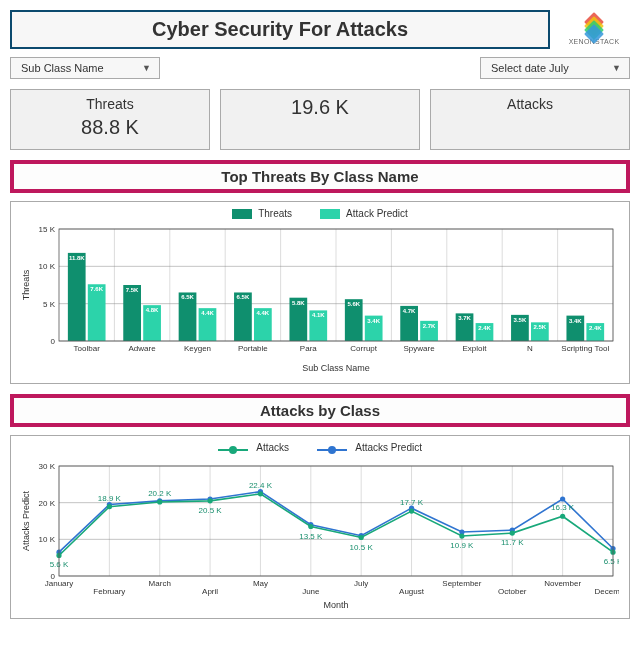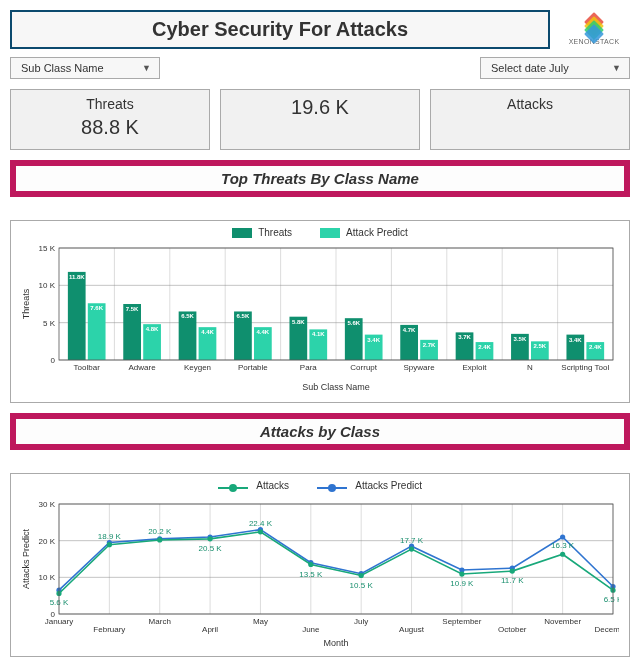--- a/index.html
+++ b/index.html
@@ -68,28 +68,27 @@
     padding: 6px 4px 10px;
   }
   .kpi-label { font-size: 14px; margin-bottom: 4px; }
   .kpi-value { font-size: 20px; }
   .panel {
     border: 1px solid #aaa;
     background: #fff;
     margin-bottom: 10px;
   }
   .panel-title {
-    border: 6px solid #be185d;
+    border: 4px solid #be185d;
     background: #fdfdfd;
     text-align: center;
     font-size: 15px;
     font-weight: 700;
     padding: 4px;
-    margin-bottom: 23px;
-    font-style: italic;
+    margin-bottom: 8px;
   }
   .panel-body { padding: 6px 8px 8px; }
   svg { display:block; }
   .legend { display:flex; gap:28px; justify-content:center; align-items:center; margin-bottom:6px; font-size:10px;}
   .swatch-rect { width:20px; height:10px; display:inline-block; margin-right:6px; vertical-align:middle;}
   .sw-line { display:inline-flex; align-items:center; margin-right:6px;}
   .sw-line .dot { width:8px; height:8px; border-radius:50%; display:inline-block; margin: 0 -1px; z-index:2;}
   .sw-line .ln { width:12px; height:2px; display:inline-block;}
   .axis-label { font-size:9px; fill:#333; }
   .tick { font-size:8px; fill:#333; }

